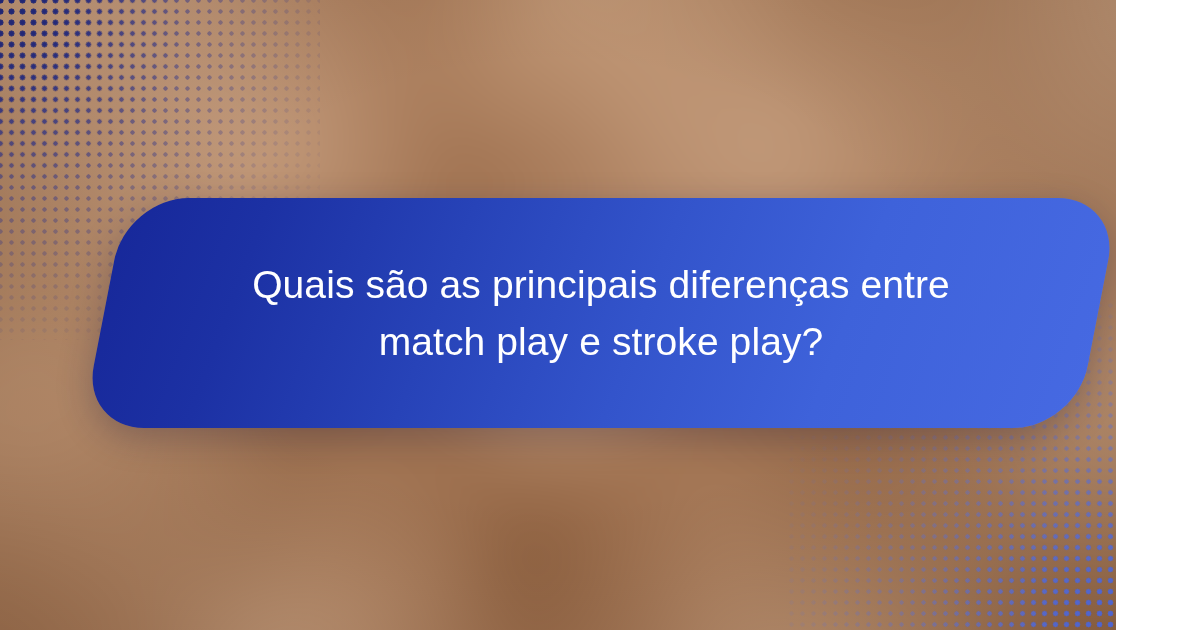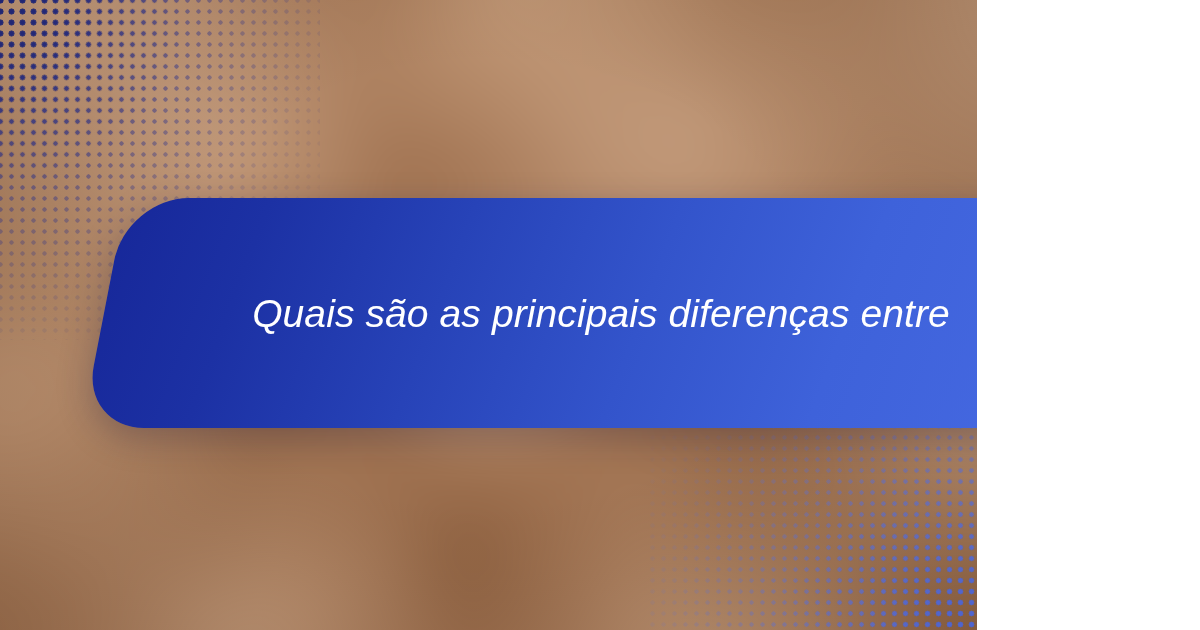--- a/index.html
+++ b/index.html
@@ -9,25 +9,24 @@
     height: 630px;
     overflow: hidden;
   }
 
   body {
     font-family: "Liberation Sans", sans-serif;
   }
 
   #stage {
     position: relative;
-    width: 977px;
+    width: 1116px;
     height: 630px;
     overflow: hidden;
     background: #b08360;
-    font-style: italic;
   }
 
   
   .bg-base {
     position: absolute;
     inset: -120px;
     background:
       radial-gradient(circle at 12% 8%,   rgba(201,161,131,0.95) 0%,  rgba(201,161,131,0) 26%),
       radial-gradient(circle at 33% 4%,   rgba(150,104,72,0.75)  0%,  rgba(150,104,72,0) 20%),
       radial-gradient(circle at 52% 10%,  rgba(196,156,123,0.85) 0%,  rgba(196,156,123,0) 22%),
@@ -176,16 +175,17 @@
 
   <div class="halftone halftone-tl"></div>
   <div class="halftone halftone-tl2"></div>
   <div class="halftone halftone-br"></div>
   <div class="halftone halftone-br2"></div>
 
   <div class="card-wrap">
     <div class="card-shape"></div>
     <div class="card-content">
       <div class="q-line">Quais são as principais diferenças entre</div>
+      <div class="q-line">match play e stroke play?</div>
     </div>
   </div>
 
 </div>
 
 </body></html>

